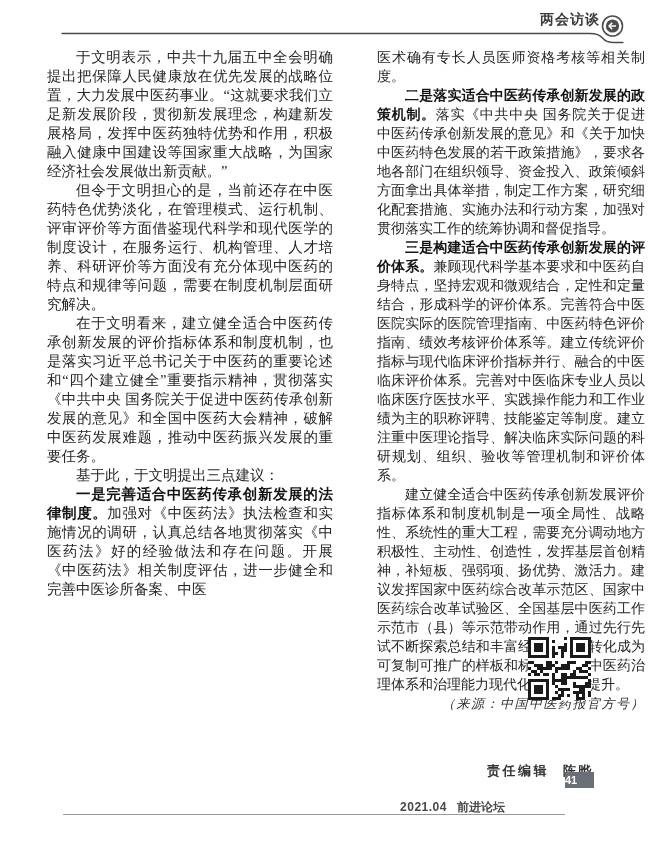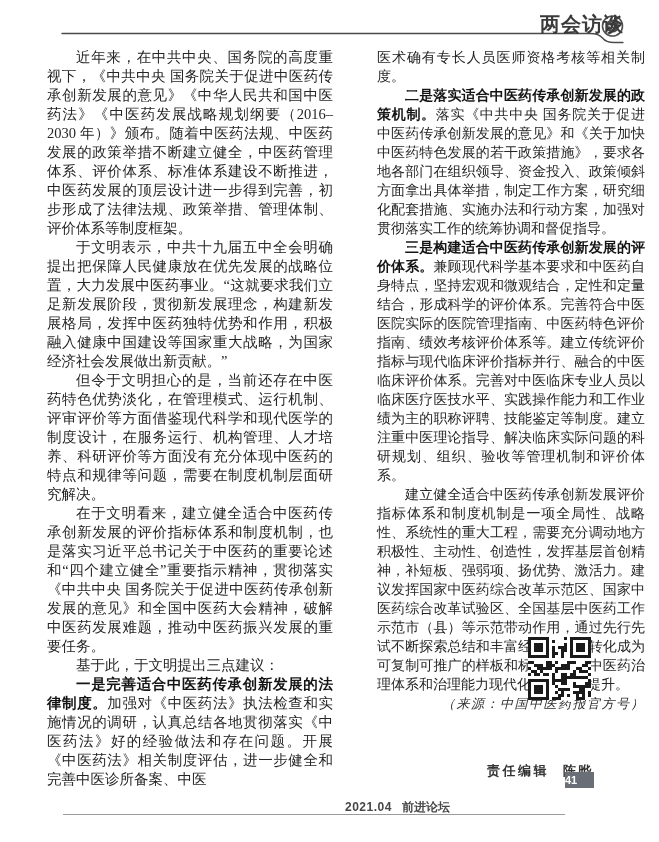--- a/index.html
+++ b/index.html
@@ -9,21 +9,21 @@
     background:#ffffff;
     overflow:hidden;
     font-family:"Liberation Serif","DejaVu Serif",serif;
     color:#262626;
   }
   
   .header-deco{position:absolute;left:0;top:0;width:659px;height:52px;}
   .header-title{
     position:absolute;top:11px;left:540px;
     font-family:"Liberation Sans","DejaVu Sans",sans-serif;
-    font-weight:bold;font-size:20px;letter-spacing:1px;color:#3a3a3a;
+    font-weight:bold;font-size:14px;letter-spacing:1px;color:#3a3a3a;
   }
   
   .col{
     position:absolute;top:48px;
     text-align:justify;
     text-justify:inter-ideograph;
   }
   #col1{left:47px;width:286px;font-size:14.5px;line-height:19px;}
   #col2{left:345px;width:268px;font-size:14px;line-height:19px;margin-left:32px;}
   .para{margin:0;text-indent:2em;}
@@ -44,21 +44,21 @@
   .editor-line{
     position:absolute;top:762px;left:345px;width:249px;
     text-align:right;font-weight:bold;
     letter-spacing:2.5px;font-size:13px;color:#333333;
   }
   .editor-line .gap{display:inline-block;width:14px;}
   
   .footer-rule{position:absolute;left:63px;top:814px;width:502px;height:1px;background:#9b9b9b;}
   .footer-text{
     position:absolute;top:799px;left:345px;width:215px;
-    text-align:left;
+    text-align:center;
     font-family:"Liberation Sans","DejaVu Sans",sans-serif;
     font-weight:bold;font-size:12px;color:#474747;
   }
   .footer-text .issue{margin-right:10px;letter-spacing:0.5px;}
   .page-badge{
     position:absolute;left:565px;top:772px;width:29px;height:16px;
     background:#6a6f77;color:#ffffff;
     font-family:"Liberation Sans","DejaVu Sans",sans-serif;
     font-weight:bold;font-size:11px;line-height:16px;text-align:left;
   }
@@ -73,21 +73,20 @@
     <g>
       <circle cx="612.5" cy="26" r="10" fill="#ffffff" stroke="#4f4f4f" stroke-width="1.6"></circle>
       <circle cx="612.5" cy="26" r="6.6" fill="#4f4f4f"></circle>
       <path d="M616 26 H609.6" stroke="#ffffff" stroke-width="1.5" fill="none"></path>
       <path d="M612.2 22.9 L609 26 L612.2 29.1" stroke="#ffffff" stroke-width="1.5" fill="none" stroke-linejoin="round"></path>
     </g>
   </svg>
   <div class="header-title">两会访谈</div>
 
   <div class="col" id="col1">
-    <p class="para"><span>近年来，在中共中央、国务院的高度重视下，《中共中央 国务院关于促进中医药传承创新发展的意见》《中华人民共和国中医药法》《中医药发展战略规划纲要（2016–2030 年）》颁布。随着中医药法规、中医药发展的政策举措不断建立健全，中医药管理体系、评价体系、标准体系建设不断推进，中医药发展的顶层设计进一步得到完善，初步形成了法律法规、政策举措、管理体制、评价体系等制度框架。</span></p>
     <p class="para"><span>于文明表示，中共十九届五中全会明确提出把保障人民健康放在优先发展的战略位置，大力发展中医药事业。“这就要求我们立足新发展阶段，贯彻新发展理念，构建新发展格局，发挥中医药独特优势和作用，积极融入健康中国建设等国家重大战略，为国家经济社会发展做出新贡献。”</span></p>
     <p class="para"><span>但令于文明担心的是，当前还存在中医药特色优势淡化，在管理模式、运行机制、评审评价等方面借鉴现代科学和现代医学的制度设计，在服务运行、机构管理、人才培养、科研评价等方面没有充分体现中医药的特点和规律等问题，需要在制度机制层面研究解决。</span></p>
     <p class="para"><span>在于文明看来，建立健全适合中医药传承创新发展的评价指标体系和制度机制，也是落实习近平总书记关于中医药的重要论述和“四个建立健全”重要指示精神，贯彻落实《中共中央 国务院关于促进中医药传承创新发展的意见》和全国中医药大会精神，破解中医药发展难题，推动中医药振兴发展的重要任务。</span></p>
     <p class="para"><span>基于此，于文明提出三点建议：</span></p>
     <p class="para"><span class="lead">一是完善适合中医药传承创新发展的法律制度。</span><span>加强对《中医药法》执法检查和实施情况的调研，认真总结各地贯彻落实《中医药法》好的经验做法和存在问题。开展《中医药法》相关制度评估，进一步健全和完善中医诊所备案、中医</span></p>
   </div>
 
   <div class="col" id="col2">
     <p class="para no-indent"><span>医术确有专长人员医师资格考核等相关制度。</span></p>
     <p class="para"><span class="lead">二是落实适合中医药传承创新发展的政策机制。</span><span>落实《中共中央 国务院关于促进中医药传承创新发展的意见》和《关于加快中医药特色发展的若干政策措施》，要求各地各部门在组织领导、资金投入、政策倾斜方面拿出具体举措，制定工作方案，研究细化配套措施、实施办法和行动方案，加强对贯彻落实工作的统筹协调和督促指导。</span></p>

